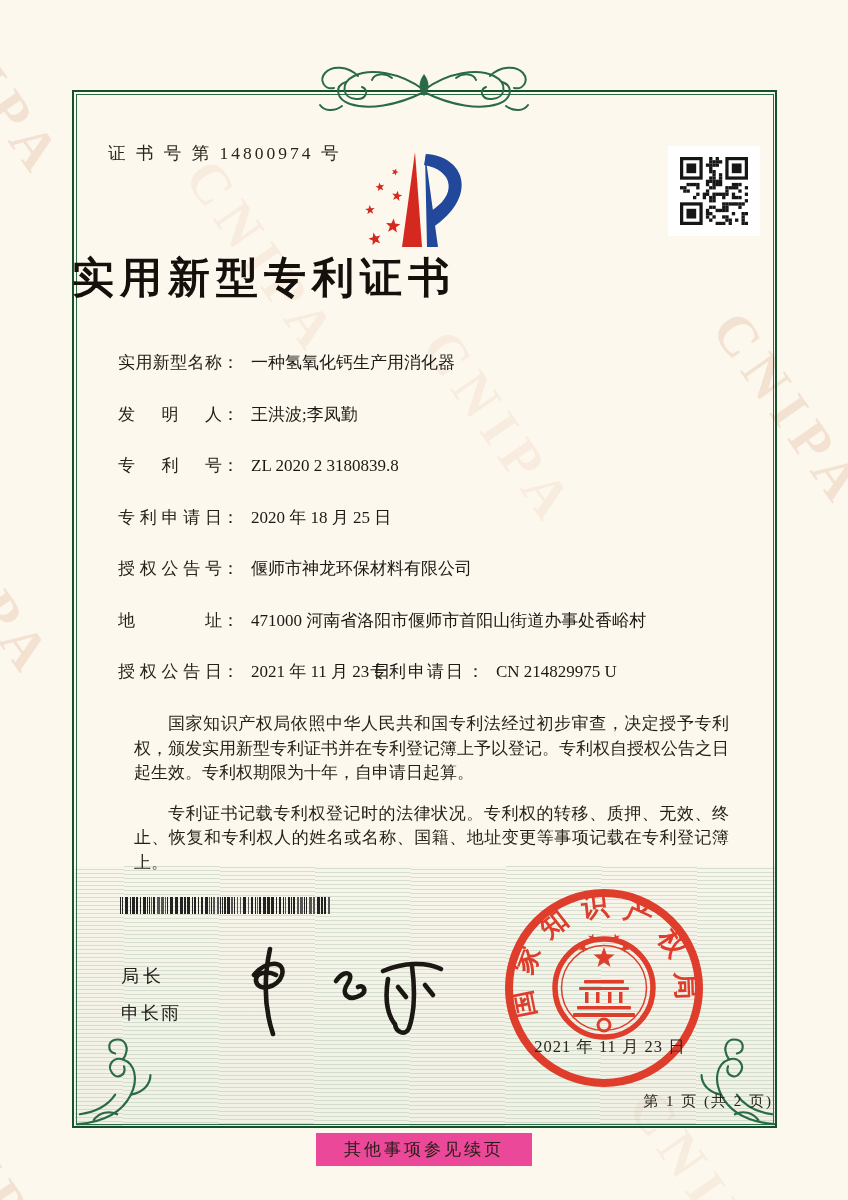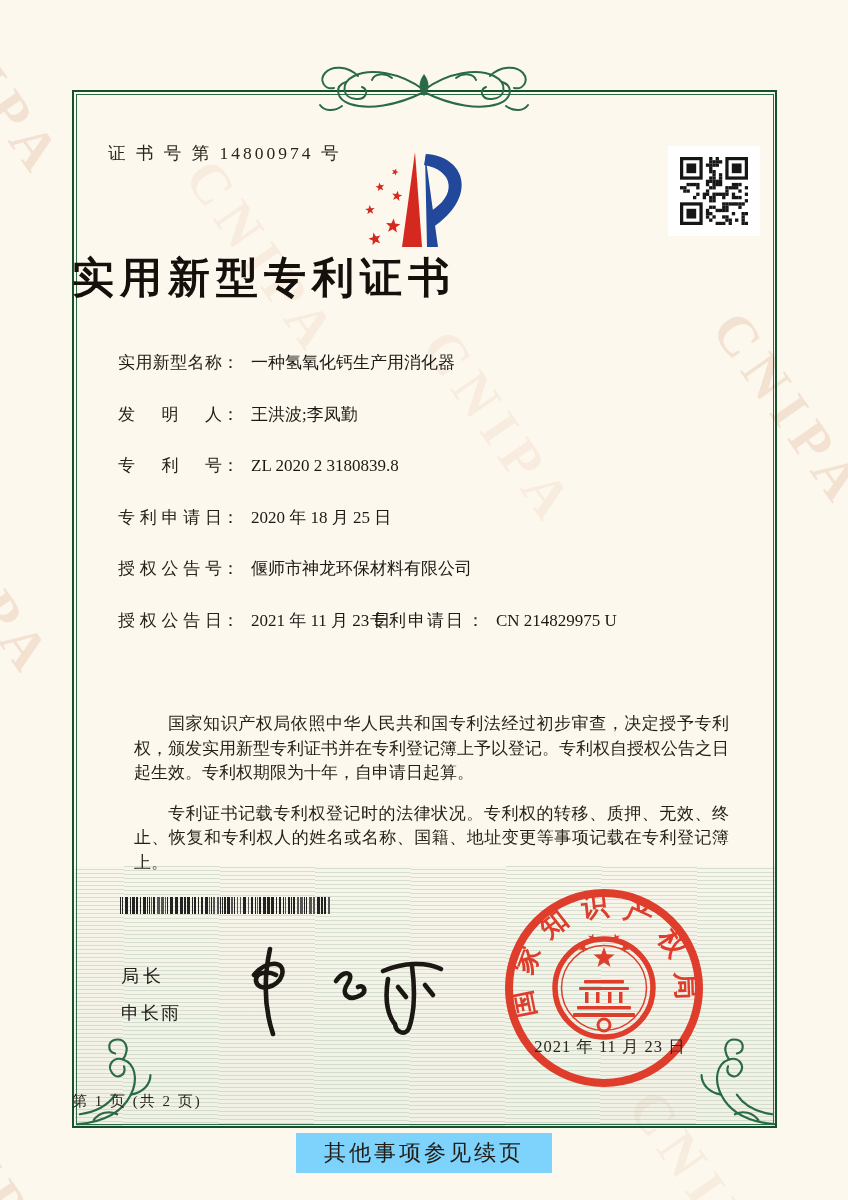--- a/index.html
+++ b/index.html
@@ -39,24 +39,24 @@
   .body-text{position:absolute;left:118px;top:696px;width:627px;font-size:17px;
        line-height:24.5px;text-align:justify;color:#241e16;}
   .body-text p{margin:16px;text-indent:2em;}
   .barcode{position:absolute;left:120px;top:897px;}
   .sig-title{position:absolute;left:121px;top:964px;font:18px "Liberation Sans","DejaVu Sans",sans-serif;color:#23201c;letter-spacing:4px;}
   .sig-name{position:absolute;left:121px;top:1001px;font:18px "Liberation Sans","DejaVu Sans",sans-serif;color:#23201c;letter-spacing:2px;}
   .signature{position:absolute;left:228px;top:935px;}
   .seal{position:absolute;left:500px;top:884px;}
   .seal-date{position:absolute;left:518px;top:1036px;width:184px;text-align:center;
        font-size:16.5px;letter-spacing:1px;color:#2c2620;z-index:6;}
-  .pageinfo{position:absolute;left:72px;top:1092px;width:701px;text-align:left;
+  .pageinfo{position:absolute;left:72px;top:1092px;width:701px;text-align:right;
        font-size:15px;letter-spacing:2px;color:#2a241d;}
   .note{position:absolute;left:0;top:1133px;width:848px;text-align:center;}
-  .note span{display:inline-block;background:#7dd3fc;padding:5px 28px;font-size:22px;
+  .note span{display:inline-block;background:#ec4899;padding:5px 28px;font-size:17px;
        letter-spacing:3px;color:#221c15;}
   svg{display:block;}
 </style>
 </head>
 <body>
 
 <div class="page">
 
   <div class="wm" style="left:-50px;top:-30px;">CNIPA</div>
   <div class="wm light" style="left:225px;top:148px;">CNIPA</div>
@@ -257,20 +257,23 @@
       <div class="row">
         <span class="lbl">专利号</span><span class="colon">：</span><span class="val">ZL 2020 2 3180839.8</span>
       </div>
       <div class="row">
         <span class="lbl">专利申请日</span><span class="colon">：</span><span class="val">2020 年 18 月 25 日</span>
       </div>
       <div class="row">
         <span class="lbl">授权公告号</span><span class="colon">：</span><span class="val">偃师市神龙环保材料有限公司</span>
       </div>
       <div class="row">
+        <span class="lbl">地址</span><span class="colon">：</span><span class="val">471000 河南省洛阳市偃师市首阳山街道办事处香峪村</span>
+      </div>
+      <div class="row">
         <span class="lbl">授权公告日</span><span class="colon">：</span><span class="val">2021 年 11 月 23 日</span>
         <span class="pair2">
           <span class="lbl2">专利申请日</span><span class="colon">：</span><span class="val">CN 214829975 U</span>
         </span>
       </div>
     </div>
 
     <div class="body-text">
       <p>国家知识产权局依照中华人民共和国专利法经过初步审查，决定授予专利权，颁发实用新型专利证书并在专利登记簿上予以登记。专利权自授权公告之日起生效。专利权期限为十年，自申请日起算。</p>
       <p>专利证书记载专利权登记时的法律状况。专利权的转移、质押、无效、终止、恢复和专利权人的姓名或名称、国籍、地址变更等事项记载在专利登记簿上。</p>

